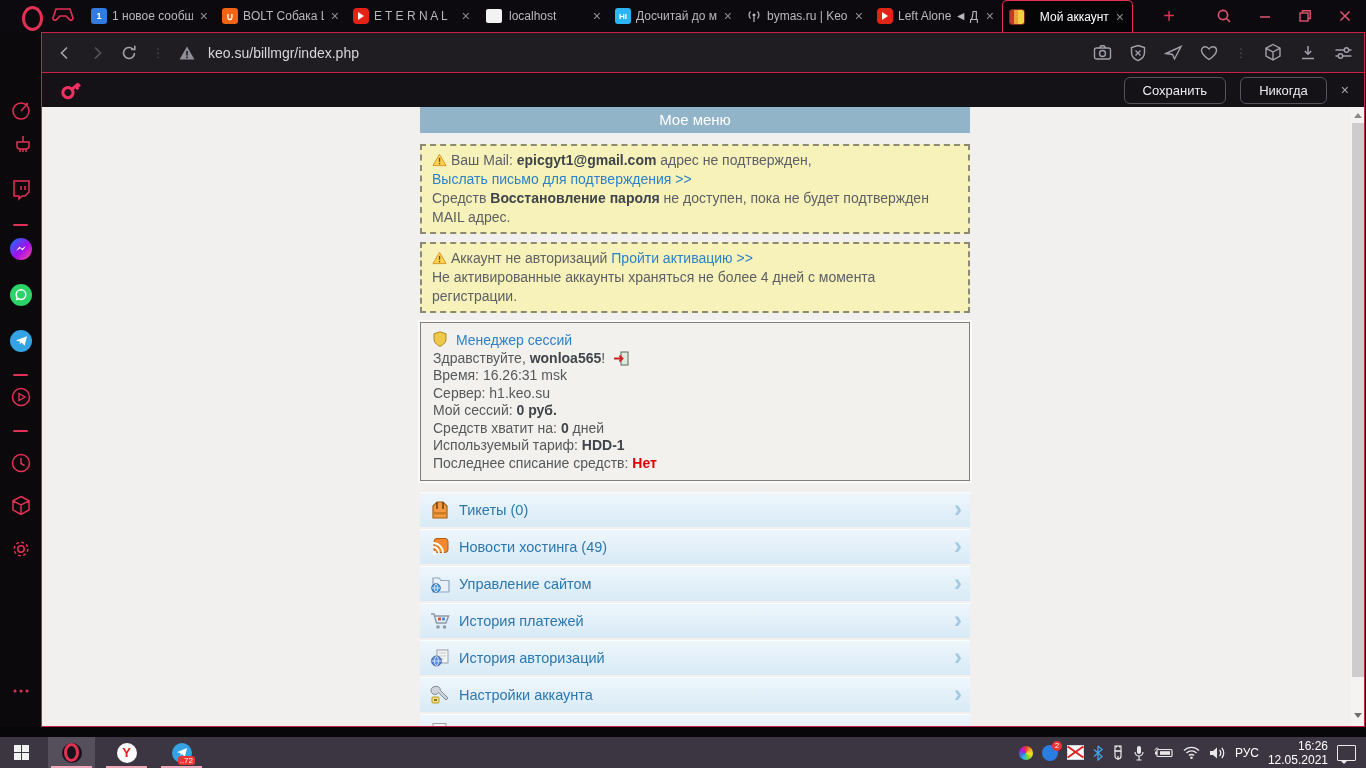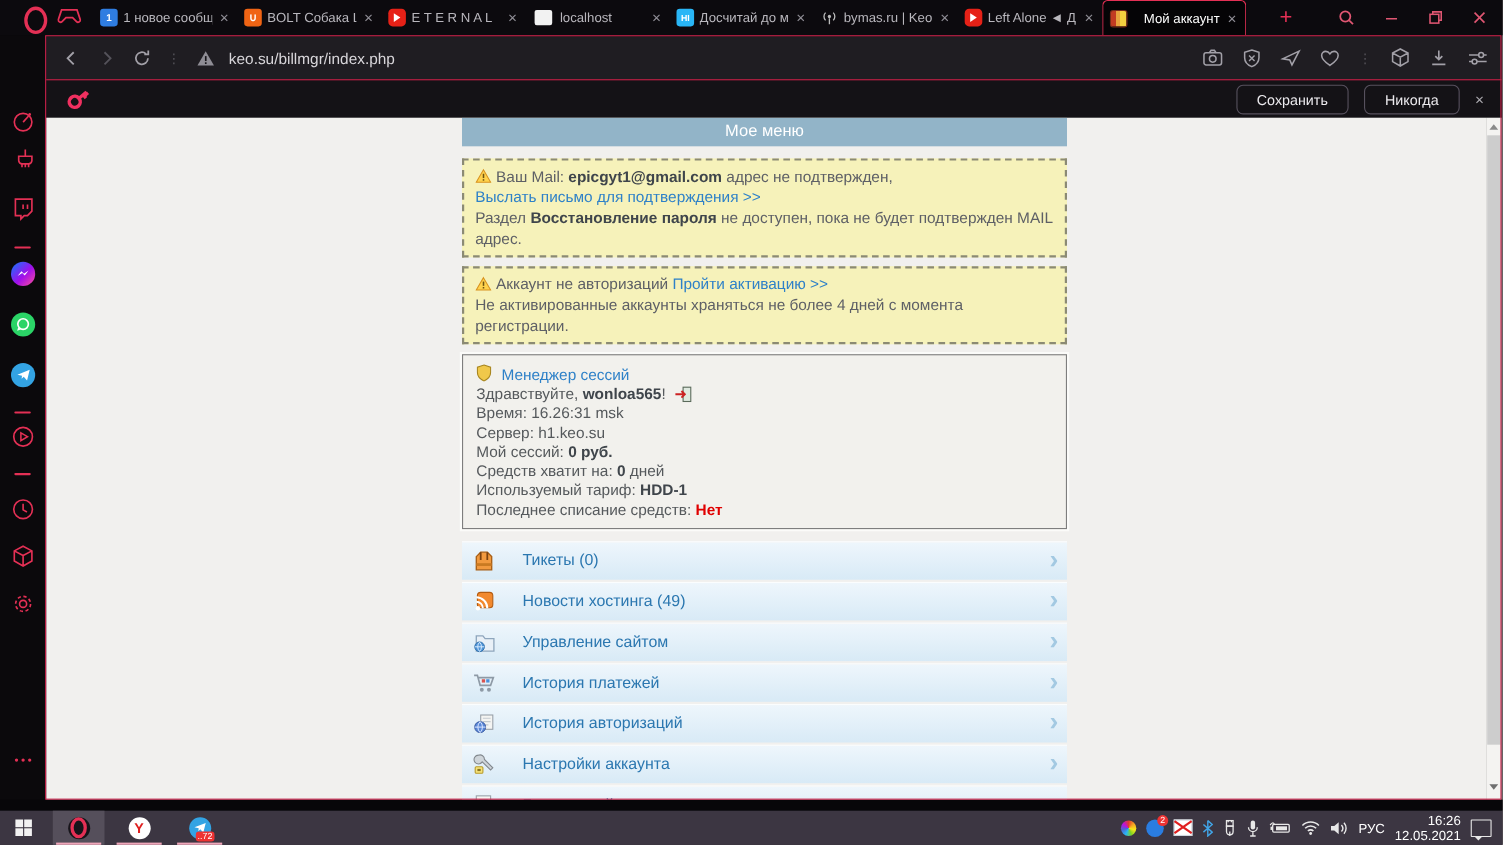--- a/index.html
+++ b/index.html
@@ -56,21 +56,21 @@
   .page-title{height:26px;line-height:26px;background:#92b4c8;color:#fff;font-size:15px;text-align:center;}
   .warnbox{margin-top:11px;background:#f6f2ba;border:2px dashed #8b8a74;padding:5px 10px;font-size:14px;line-height:19px;color:#5e6066;box-sizing:border-box;}
   .warnbox .w-ic{display:inline-block;vertical-align:-2px;margin-right:4px;}
   a.lnk{color:#2e81c8;text-decoration:none;}
   b.dk{color:#3f454b;}
   .sessionbox{margin-top:9px;background:#f2f1ed;border:1px solid #7e7e7e;box-shadow:0 0 0 2px #fbfbf9;padding:8px 12px;font-size:14px;line-height:17.5px;color:#55595c;}
   .sess-line{margin:0;}
   .menu{margin-top:11px;}
   .menurow{height:34px;margin-top:2px;background:linear-gradient(#eef6fc,#d8eaf6);border-top:1px solid #fbfdfe;display:flex;align-items:center;position:relative;}
   .menurow .mi{margin-left:8px;width:24px;height:24px;display:flex;align-items:center;justify-content:center;}
-  .mlabel{color:#2b77b0;font-size:14.5px;margin-left:23px;}
+  .mlabel{color:#2b77b0;font-size:14.5px;margin-left:7px;}
   .mchev{position:absolute;right:8px;top:2px;color:#a3c9e2;font-size:24px;font-weight:bold;}
 
   
   .scrollbar{position:absolute;left:1351px;top:107px;width:14px;height:620px;background:#f4f3f1;}
   .sb-thumb{position:absolute;left:1px;top:16px;width:12px;height:554px;background:#cdcdcd;}
   .sb-arrow{position:absolute;left:3px;width:0;height:0;border-left:4px solid transparent;border-right:4px solid transparent;}
   .sb-up{top:6px;border-bottom:5px solid #8a8a8a;}
   .sb-dn{top:606px;border-top:5px solid #6f6f6f;}
 
   
@@ -346,21 +346,21 @@
   <div class="content">
     <div class="page-title">Мое меню</div>
 
     <div class="warnbox">
       <span class="w-ic"><svg width="15" height="14" viewBox="0 0 16 15">
             <path d="M8,1.5 L15,13.5 H1 z" fill="#ffd34d" stroke="#d8921f" stroke-width="1"></path>
             <rect x="7.3" y="5.3" width="1.5" height="4.2" fill="#6e5310"></rect>
             <rect x="7.3" y="10.6" width="1.5" height="1.5" fill="#6e5310"></rect>
           </svg></span><span>Ваш Mail: </span><b class="dk">epicgyt1@gmail.com</b><span> адрес не подтвержден,</span><br>
       <a class="lnk" href="#">Выслать письмо для подтверждения &gt;&gt;</a><br>
-      <span>Раздел </span><b class="dk">Восстановление пароля</b><span> не доступен, пока не будет подтвержден MAIL адрес.</span>
+      <span>Средств </span><b class="dk">Восстановление пароля</b><span> не доступен, пока не будет подтвержден MAIL адрес.</span>
     </div>
 
     <div class="warnbox" style="margin-top:8px;">
       <span class="w-ic"><svg width="15" height="14" viewBox="0 0 16 15">
             <path d="M8,1.5 L15,13.5 H1 z" fill="#ffd34d" stroke="#d8921f" stroke-width="1"></path>
             <rect x="7.3" y="5.3" width="1.5" height="4.2" fill="#6e5310"></rect>
             <rect x="7.3" y="10.6" width="1.5" height="1.5" fill="#6e5310"></rect>
           </svg></span><span>Аккаунт не авторизаций </span><a class="lnk" href="#">Пройти активацию &gt;&gt;</a><br>
       <span>Не активированные аккаунты храняться не более 4 дней с момента регистрации.</span>
     </div>

